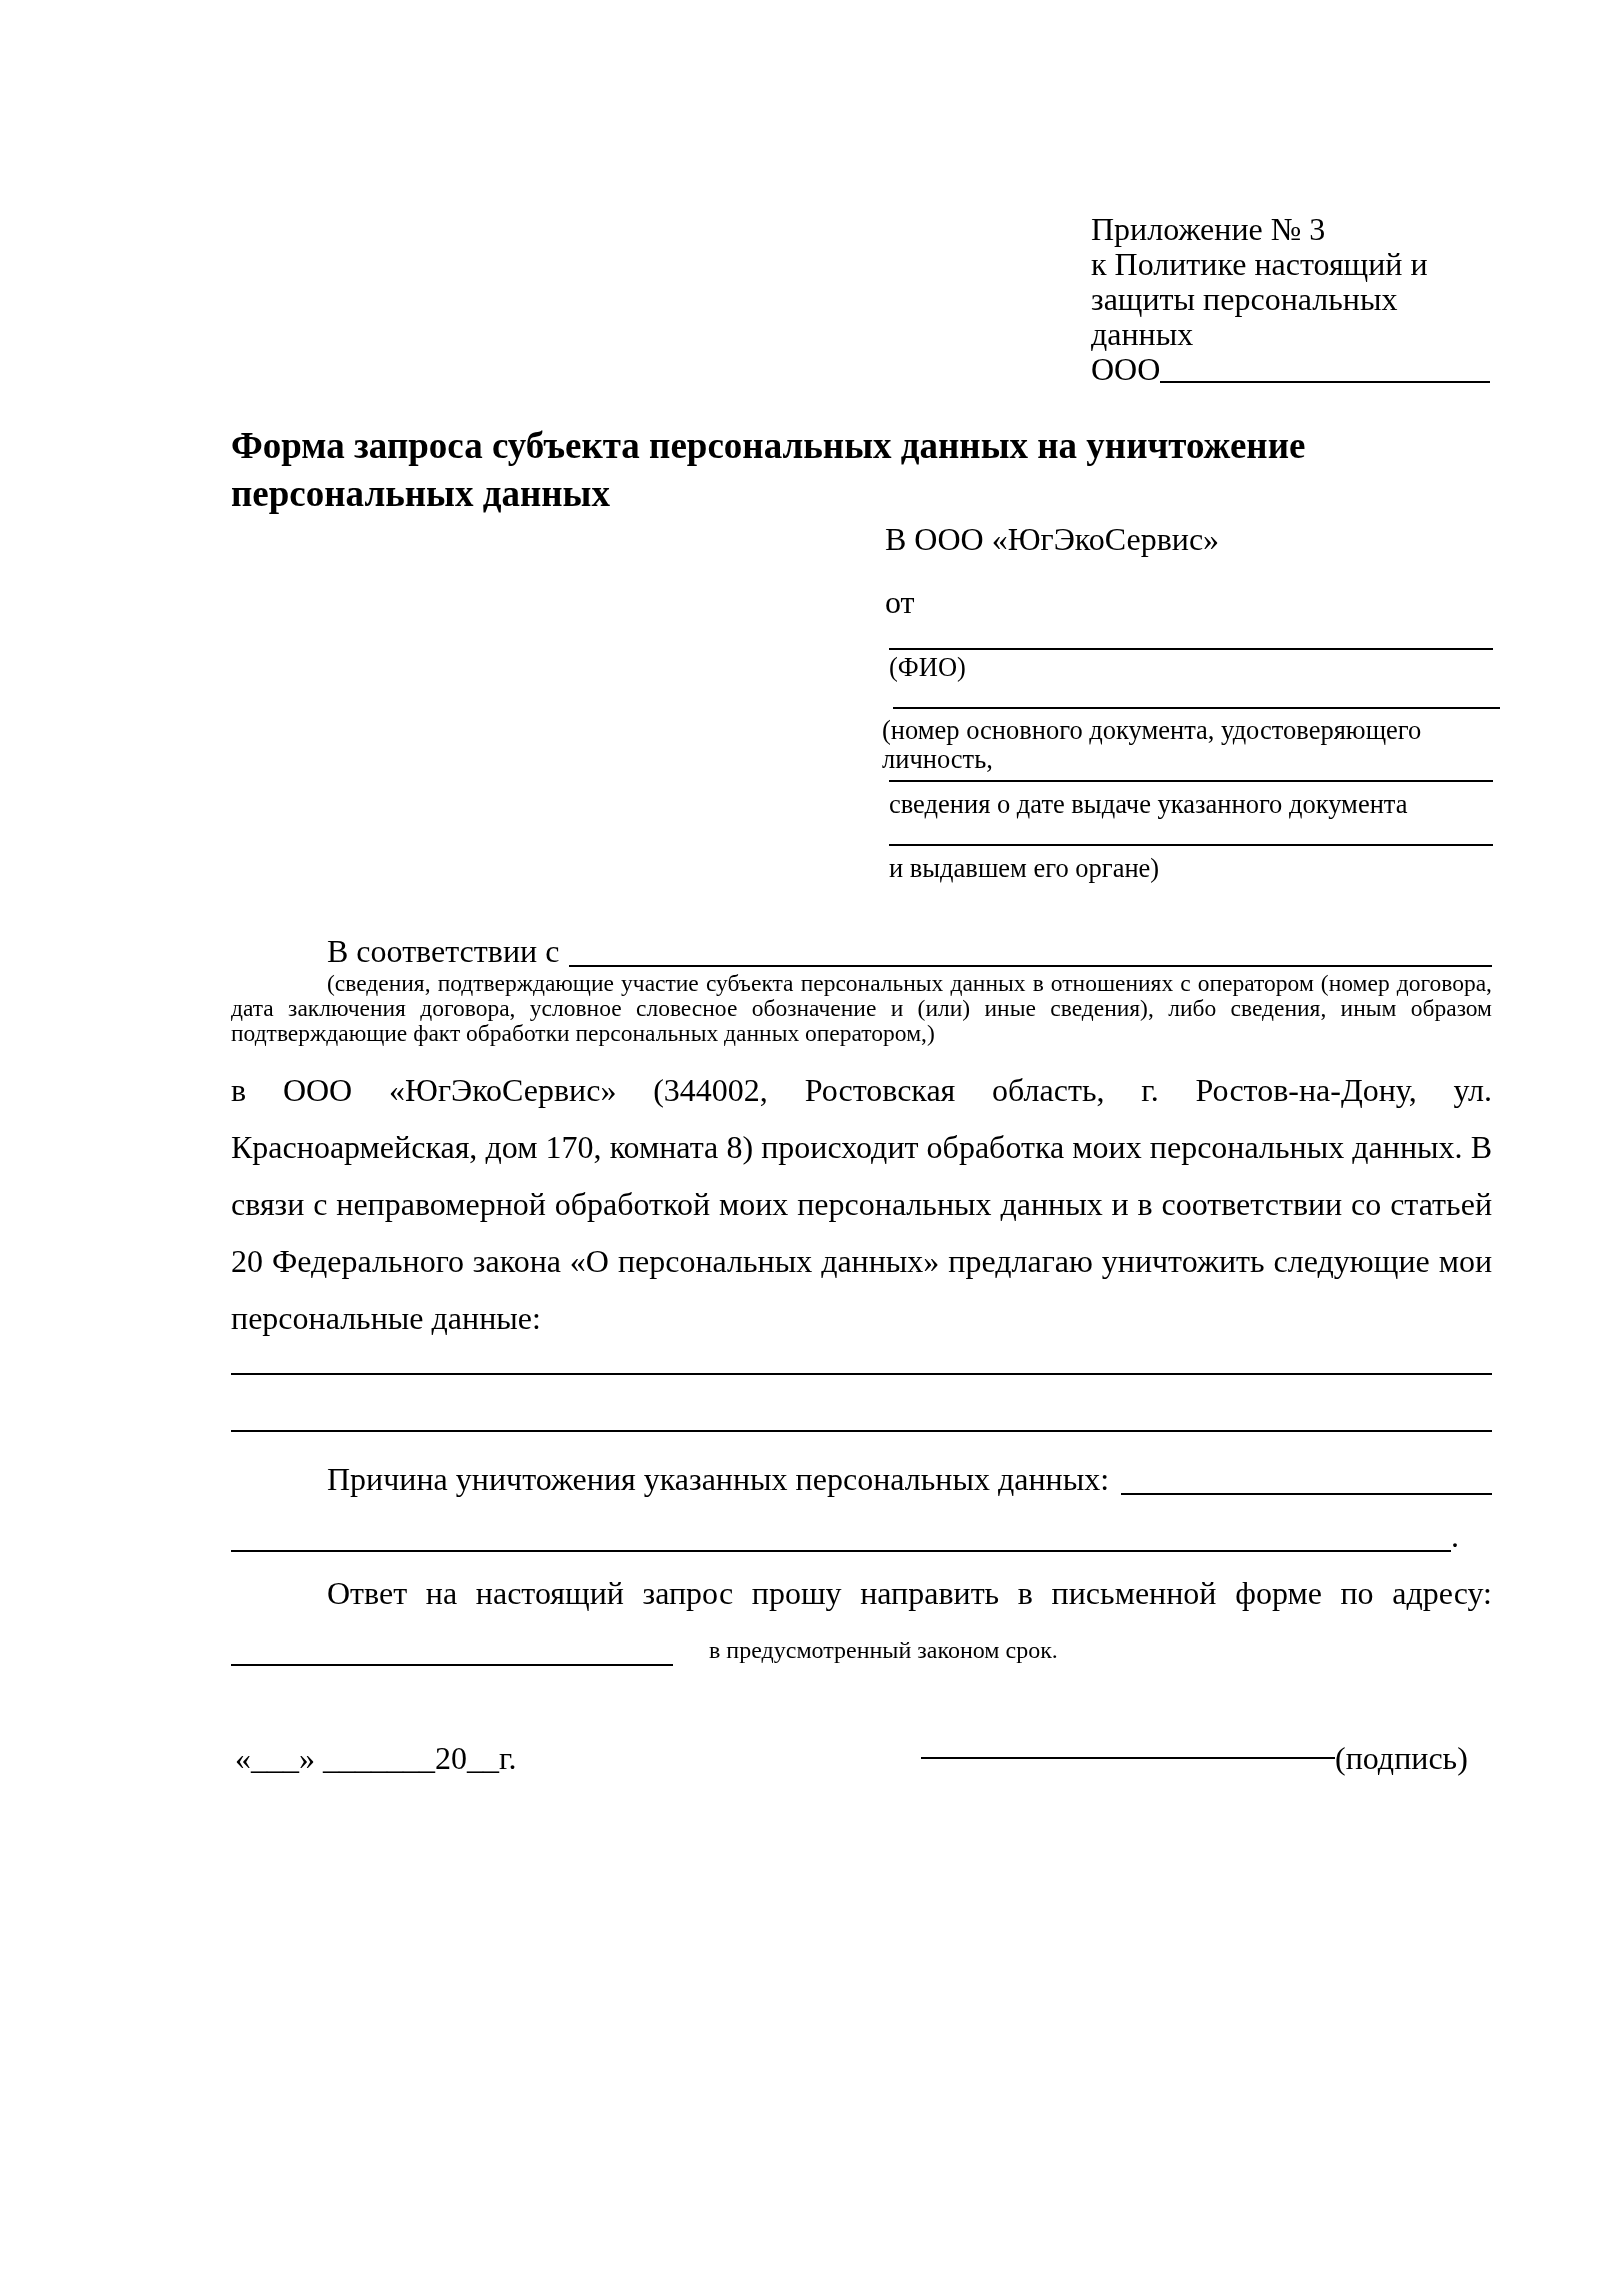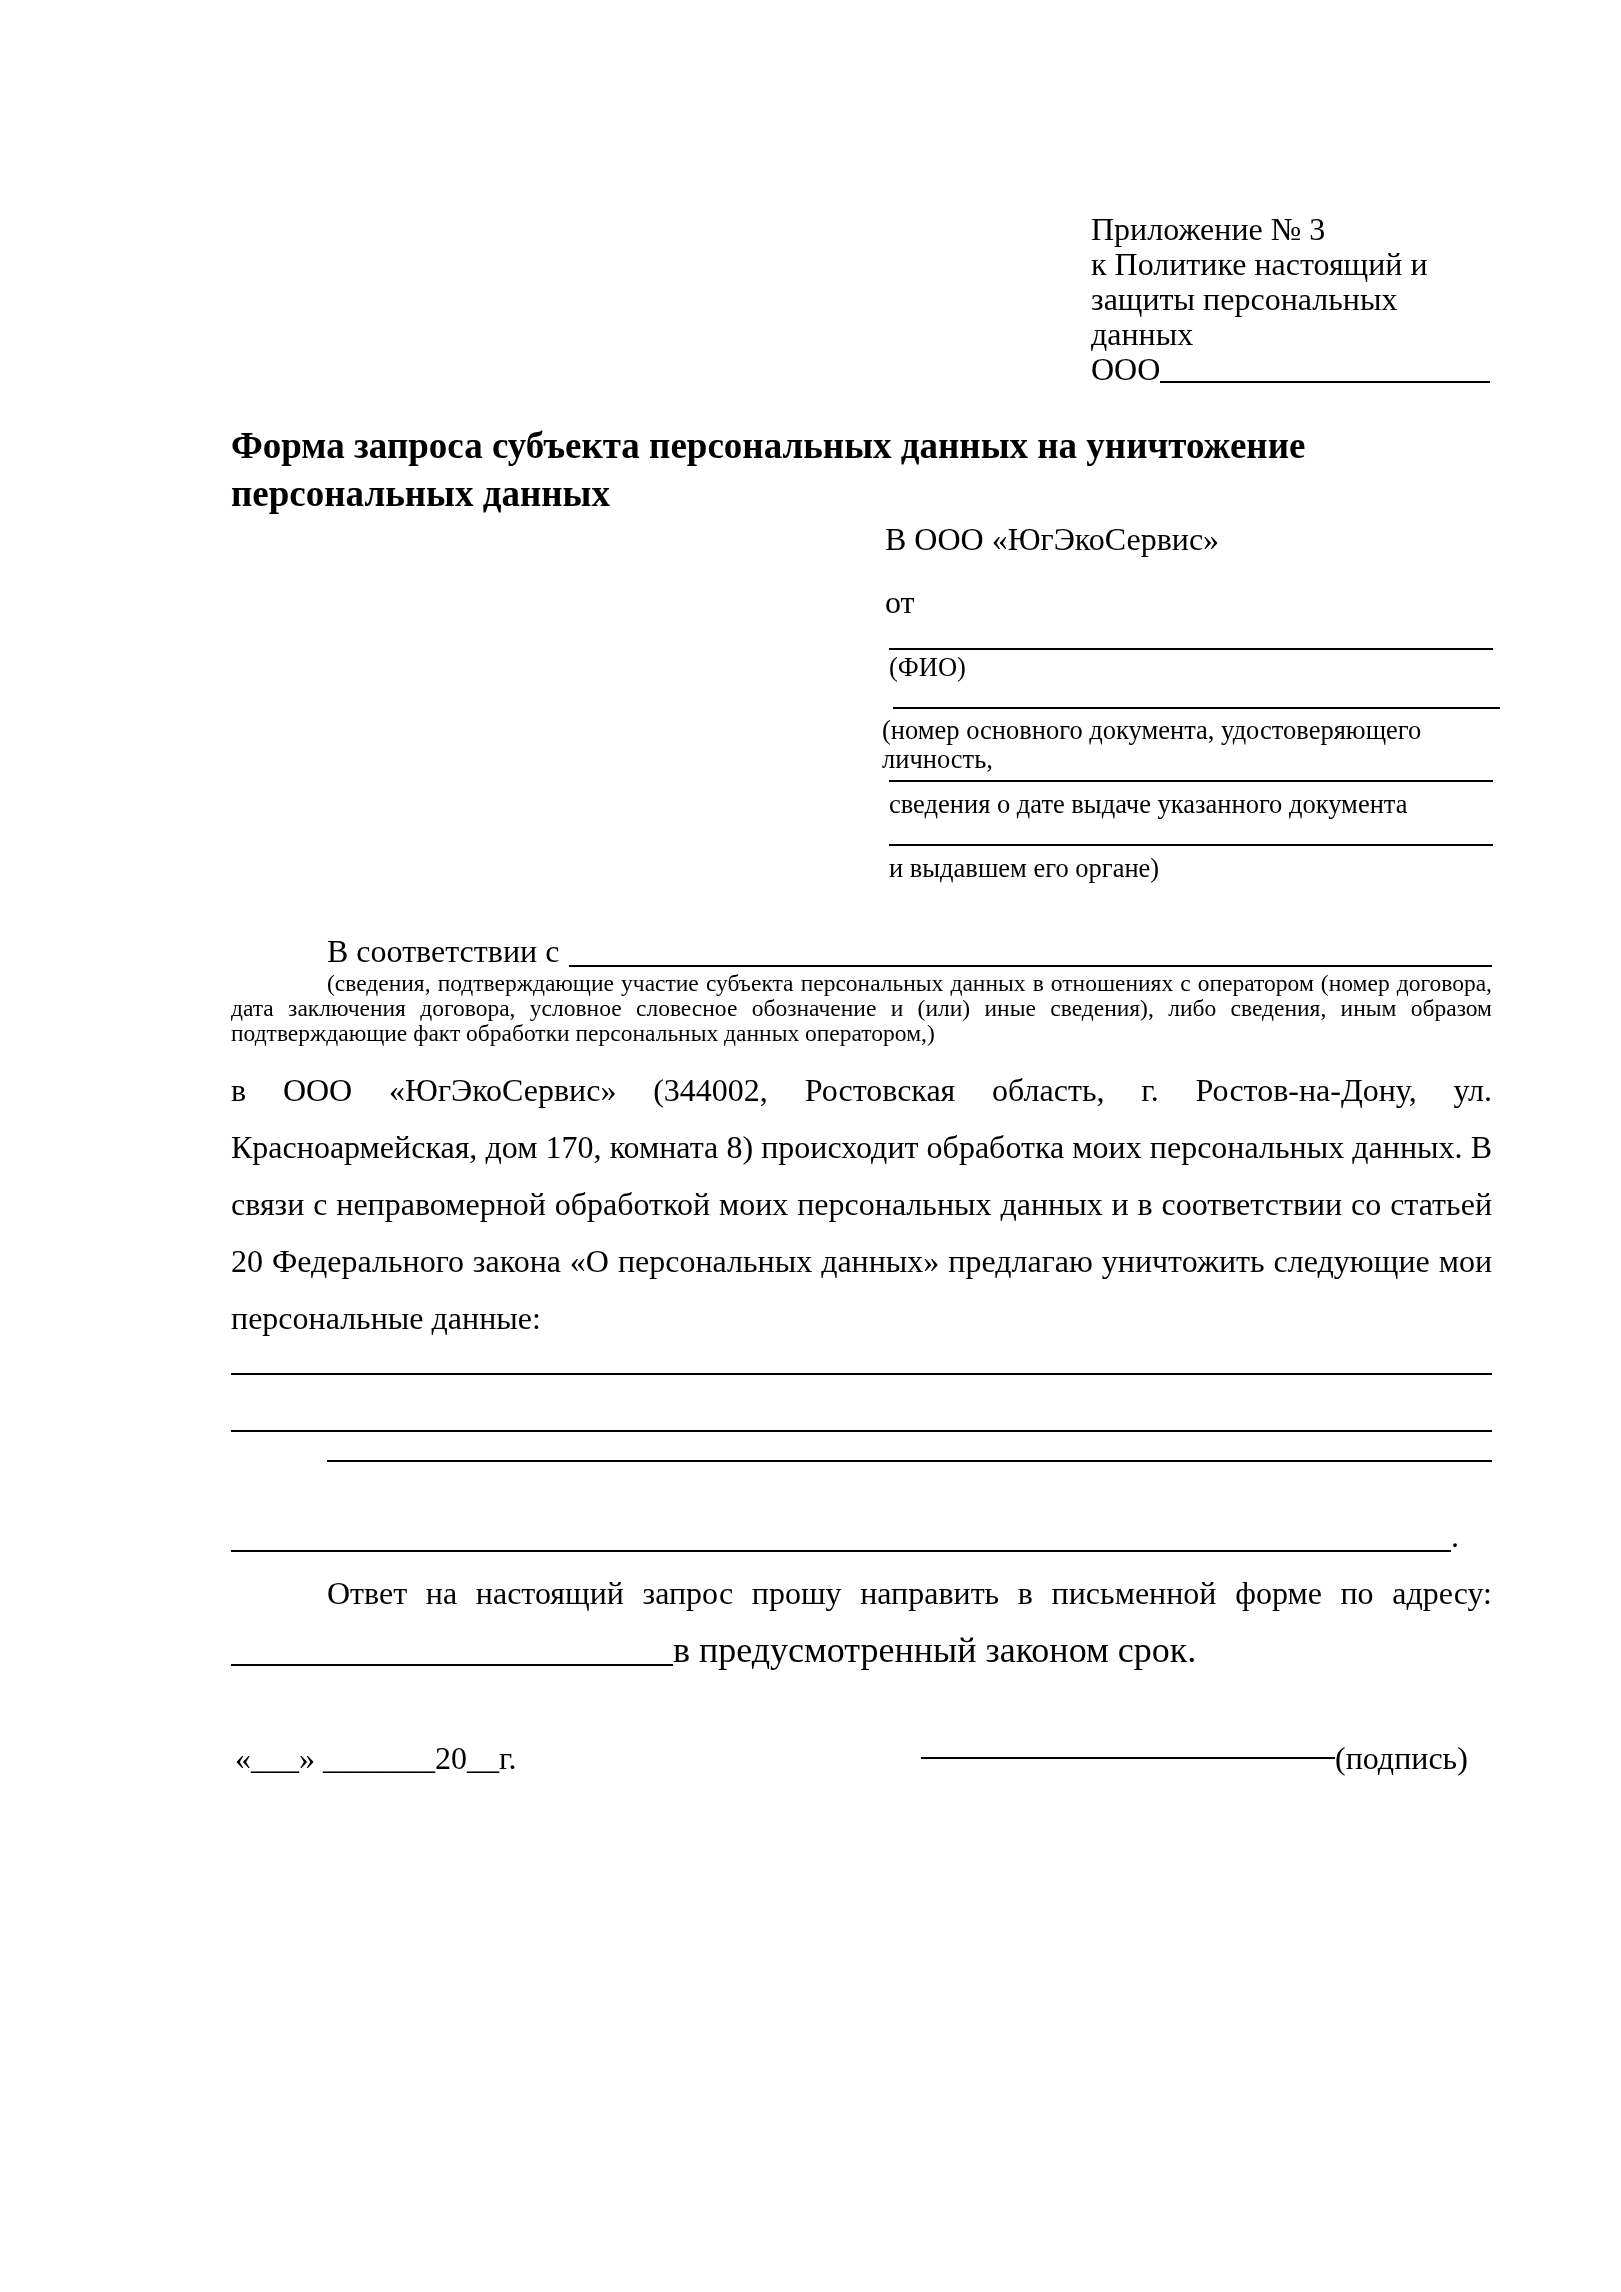--- a/index.html
+++ b/index.html
@@ -65,21 +65,21 @@
   .reason-row { left: 327px; top: 1460px; width: 1165px; display: flex; font-size: 32px; line-height: 39px; }
   .reason-row > span:first-child { white-space: nowrap; padding-right: 11.8px; }
 
   .dot-row { left: 231px; top: 1517px; width: 1228px; display: flex; font-size: 32px; line-height: 39px; }
 
   .reply-par {
     left: 231px; top: 1574px; width: 1261px;
     font-size: 32px; line-height: 39px; text-align: justify; text-align-last: justify; text-indent: 96px;
   }
 
-  .reply-tail-row { left: 231px; top: 1631px; width: 1261px; display: flex; font-size: 36px; line-height: 39px; }
+  .reply-tail-row { left: 231px; top: 1631px; width: 1261px; display: flex; font-size: 24px; line-height: 39px; gap: 36px; }
   .reply-tail-row .fixed-fill { flex: 0 0 442px; border-bottom: 2.9px solid #000; margin-bottom: 3.9px; }
   .reply-tail-row > span:last-child { white-space: nowrap; }
 
   .date-row  { left: 235px;  top: 1739px; font-size: 32px; line-height: 39px; white-space: nowrap; }
   .sig-line  { left: 921px;  top: 1714px; width: 414px; height: 45px; }
   .sig-cap   { left: 1335px; top: 1739px; font-size: 32px; line-height: 39px; white-space: nowrap; }
 </style>
 </head>
 <body>
 
@@ -118,20 +118,21 @@
   </div>
 
   <div class="abs fine-print">(сведения, подтверждающие участие субъекта персональных данных в отношениях с оператором (номер договора, дата заключения договора, условное словесное обозначение и (или) иные сведения), либо сведения, иным образом подтверждающие факт обработки персональных данных оператором,)</div>
 
   <div class="abs body-par">в ООО «ЮгЭкоСервис» (344002, Ростовская область, г. Ростов-на-Дону, ул. Красноармейская, дом 170, комната 8) происходит обработка моих персональных данных. В связи с неправомерной обработкой моих персональных данных и в соответствии со статьей 20 Федерального закона «О персональных данных» предлагаю уничтожить следующие мои персональные данные:</div>
 
   <div class="abs bline line-a"></div>
   <div class="abs bline line-b"></div>
 
   <div class="abs reason-row">
+    <span>Причина уничтожения указанных персональных данных:</span>
     <span class="fill"></span>
   </div>
 
   <div class="abs dot-row">
     <span class="fill"></span>
     <span>.</span>
   </div>
 
   <div class="abs reply-par">Ответ на настоящий запрос прошу направить в письменной форме по адресу:</div>
 

